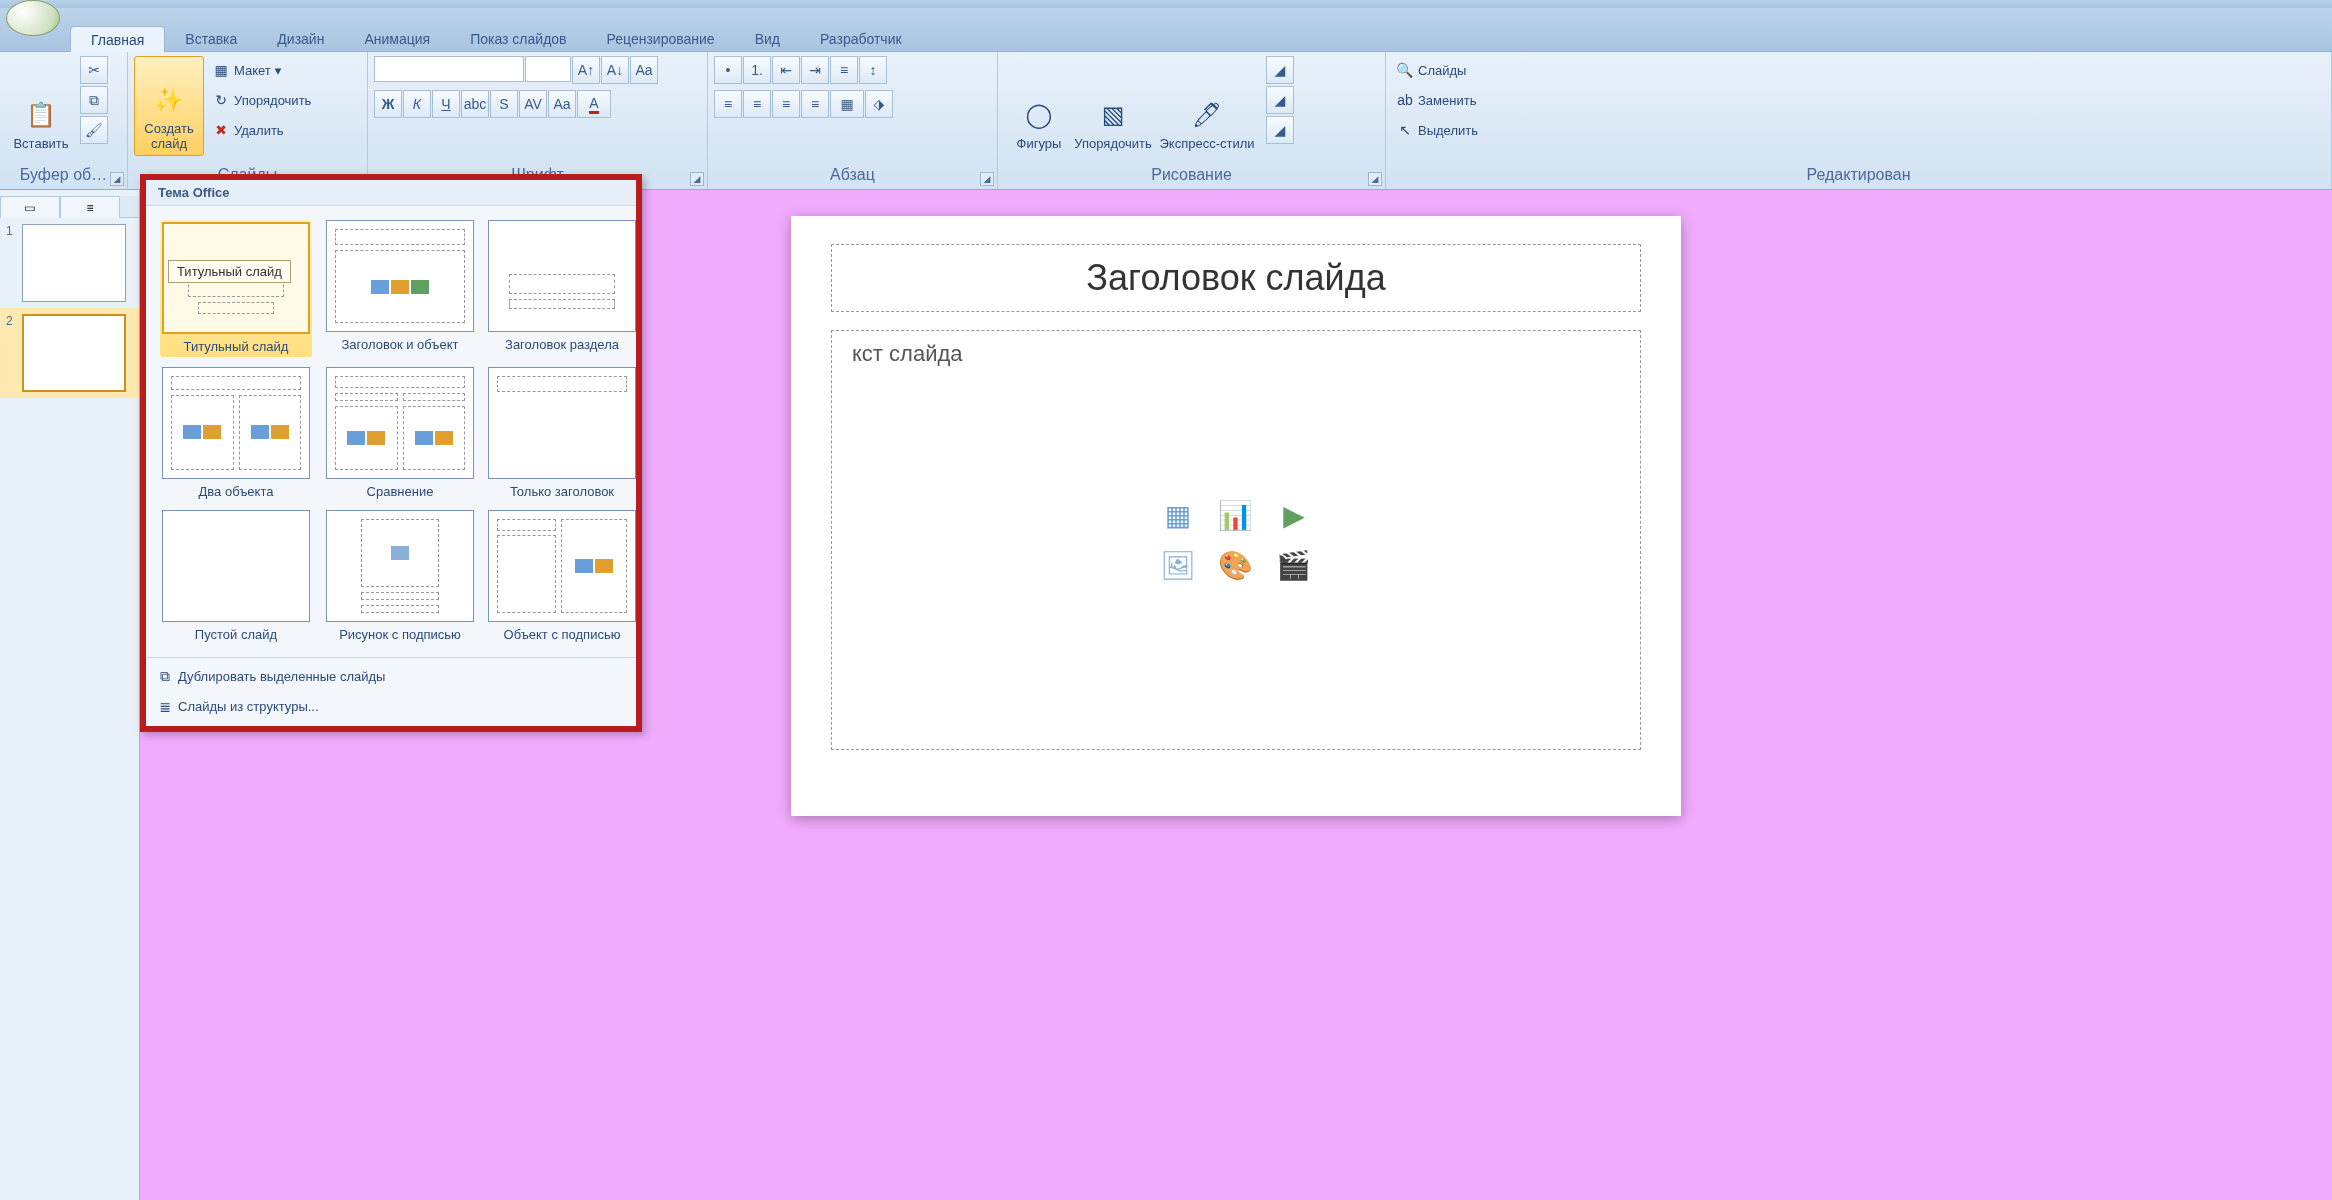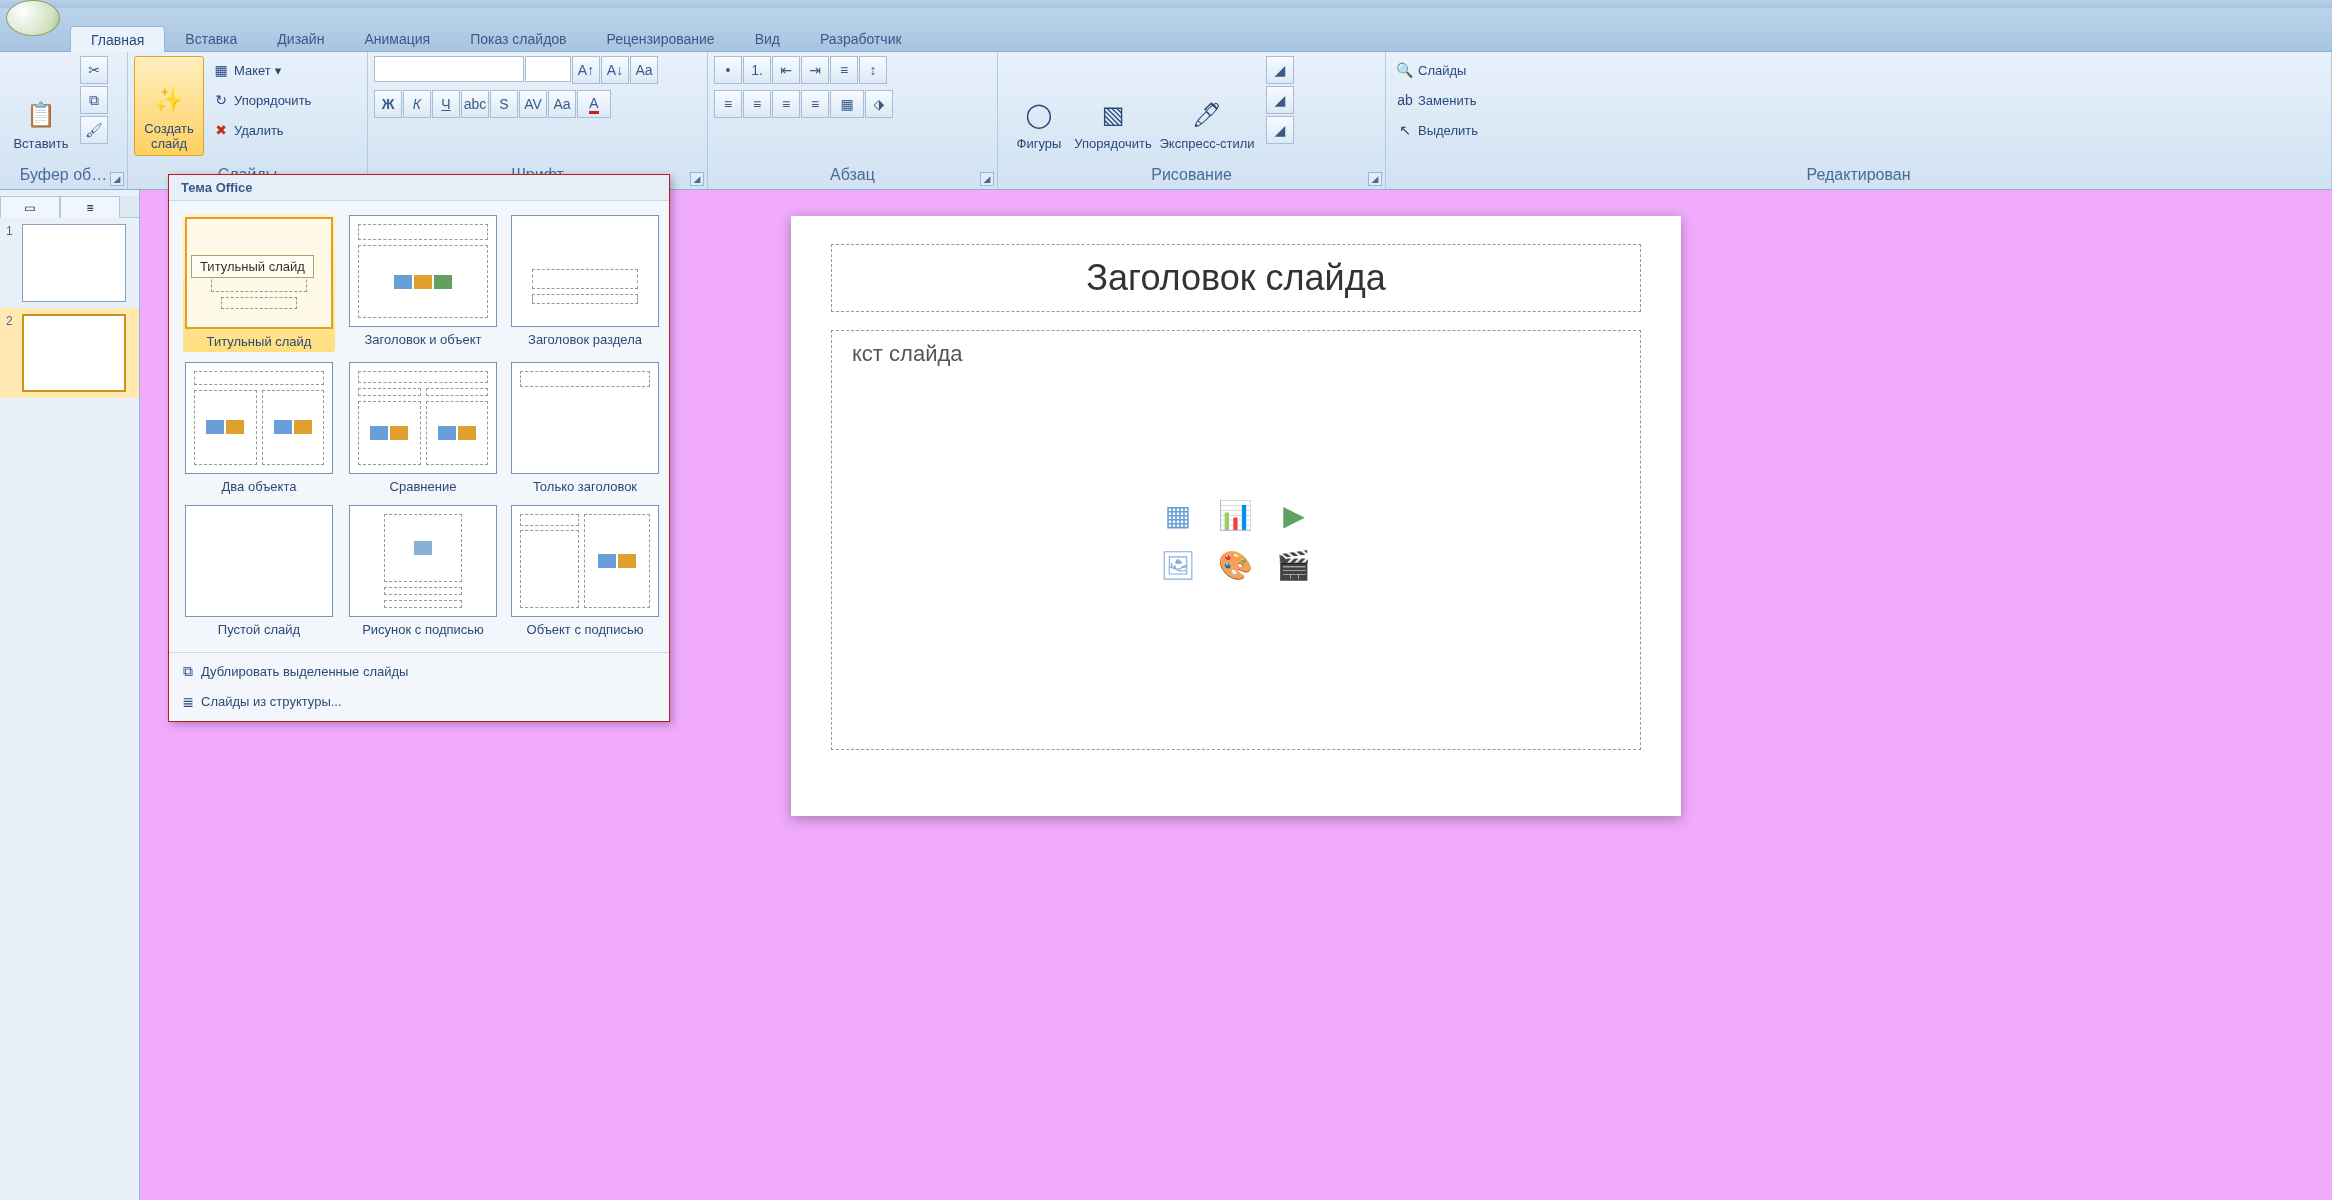--- a/index.html
+++ b/index.html
@@ -46,21 +46,21 @@
   .thumb-item.sel .thumb{ border:2px solid #d09020;}
 
   .slide-area{ flex:1; display:flex; align-items:flex-start; justify-content:center; padding-top:26px; background:#f0abfc;}
   .slide{ width:890px; height:600px; background:#fff; box-shadow:0 3px 12px rgba(0,0,0,.3); padding:28px 40px;}
   .title-ph{ border:1px dashed #999; padding:12px 20px; font-size:36px; color:#333; text-align:center; margin-bottom:18px;}
   .body-ph{ border:1px dashed #999; height:420px; padding:10px 20px; font-size:22px; color:#555; position:relative;}
   .content-icons{ position:absolute; left:50%; top:50%; transform:translate(-50%,-50%); display:grid; grid-template-columns:repeat(3,50px); gap:8px;}
   .content-icons div{ width:50px; height:42px; display:flex; align-items:center; justify-content:center; font-size:28px;}
 
   
-  .layout-popup{ position:absolute; left:140px; top:174px; width:502px; background:#f3f7fb; border:1px solid #b91c1c; box-shadow:3px 3px 8px rgba(0,0,0,.25); z-index:100;margin-left:28px;}
+  .layout-popup{ position:absolute; left:140px; top:174px; width:502px; background:#f3f7fb; border:6px solid #b91c1c; box-shadow:3px 3px 8px rgba(0,0,0,.25); z-index:100;}
   .popup-header{ padding:5px 12px; font-size:13px; color:#3a5a8a; font-weight:bold; background:#e6eef8; border-bottom:1px solid #c8d8ea;}
   .layout-grid{ display:grid; grid-template-columns:repeat(3,1fr); gap:10px 14px; padding:14px;}
   .layout-item{ display:flex; flex-direction:column; align-items:center; gap:6px;}
   .layout-thumb{ width:148px; height:112px; background:#fff; border:1px solid #7a94b8; padding:8px; display:flex; flex-direction:column; gap:5px; position:relative;}
   .layout-item.sel .layout-thumb{ border:2px solid #e0a020; background:#fff9e8;}
   .layout-item.sel{ background:linear-gradient(#fff0c0,#ffe080); border-radius:3px; padding:2px;}
   .layout-label{ font-size:13px; color:#2a4a7a; text-align:center; line-height:1.15;}
   .ph-line{ border:1px dashed #999; }
   .tooltip{ position:absolute; background:#fffcf0; border:1px solid #b0a070; padding:3px 8px; font-size:13px; color:#333; left:4px; top:36px; z-index:2;}
   .popup-footer{ border-top:1px solid #c8d8ea; padding:4px 0;}

